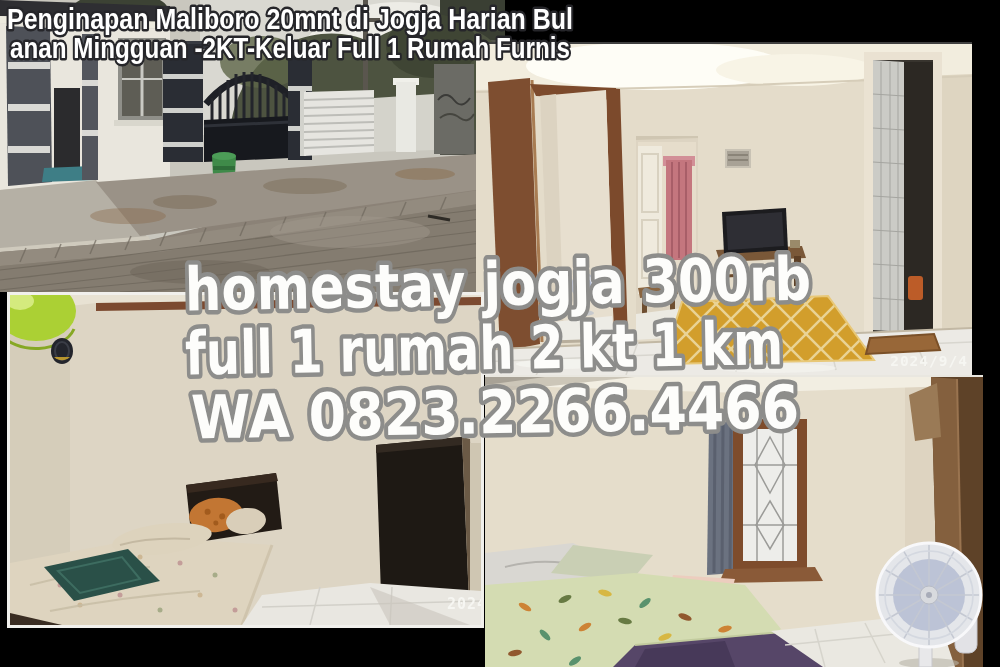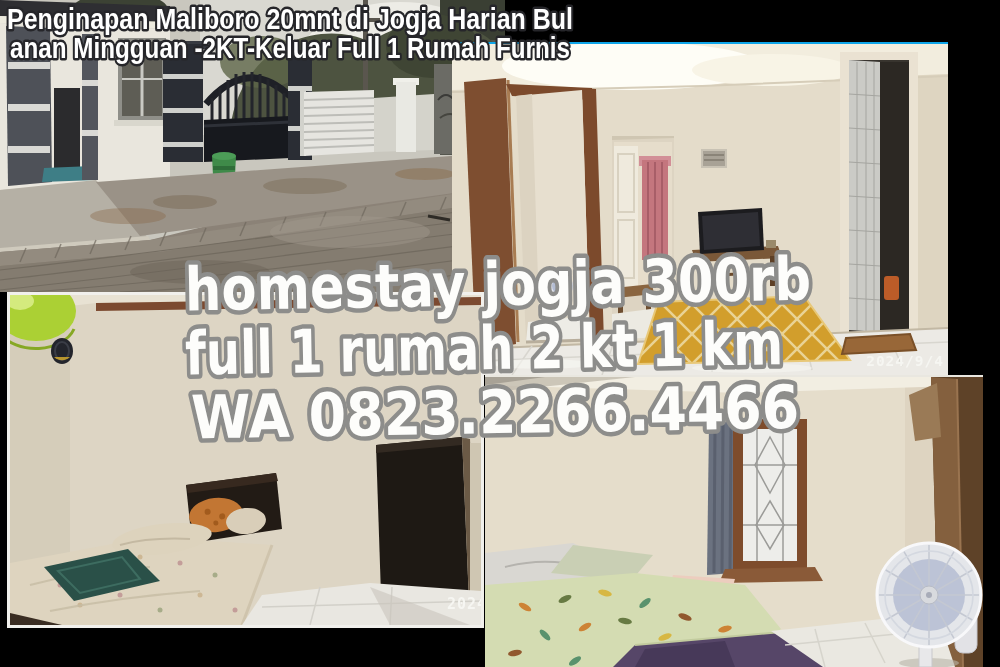--- a/index.html
+++ b/index.html
@@ -3,21 +3,21 @@
 <meta charset="utf-8">
 <style>
   html,body{margin:0;padding:0;background:#111;}
   .canvas{
     position:relative;width:1000px;height:667px;background:#000;
     overflow:hidden;font-family:"Liberation Sans",sans-serif;
   }
   .photo{position:absolute;overflow:hidden;}
   .photo svg{display:block;width:100%;height:100%;}
   .photo-exterior{left:0;top:0;width:505px;height:292px;z-index:1;}
-  .photo-living{left:452px;top:42px;width:496px;height:331px;z-index:2;border-top:2px solid #0ea5e9;}
+  .photo-living{left:476px;top:42px;width:496px;height:331px;z-index:2;border-top:2px solid #404040;}
   .photo-bedroom1{left:7px;top:292px;width:477px;height:336px;z-index:3;border:3px solid #f1f0ec;box-sizing:border-box;}
   .photo-bedroom2{left:485px;top:375px;width:498px;height:292px;z-index:4;border-top:2px solid #e9e7e0;box-sizing:border-box;}
   .overlay{position:absolute;left:0;top:0;z-index:10;pointer-events:none;}
   .ts{font-family:"DejaVu Sans Mono","Liberation Mono",monospace;font-weight:bold;}
 </style>
 </head>
 <body>
 
 <div class="canvas">
 

